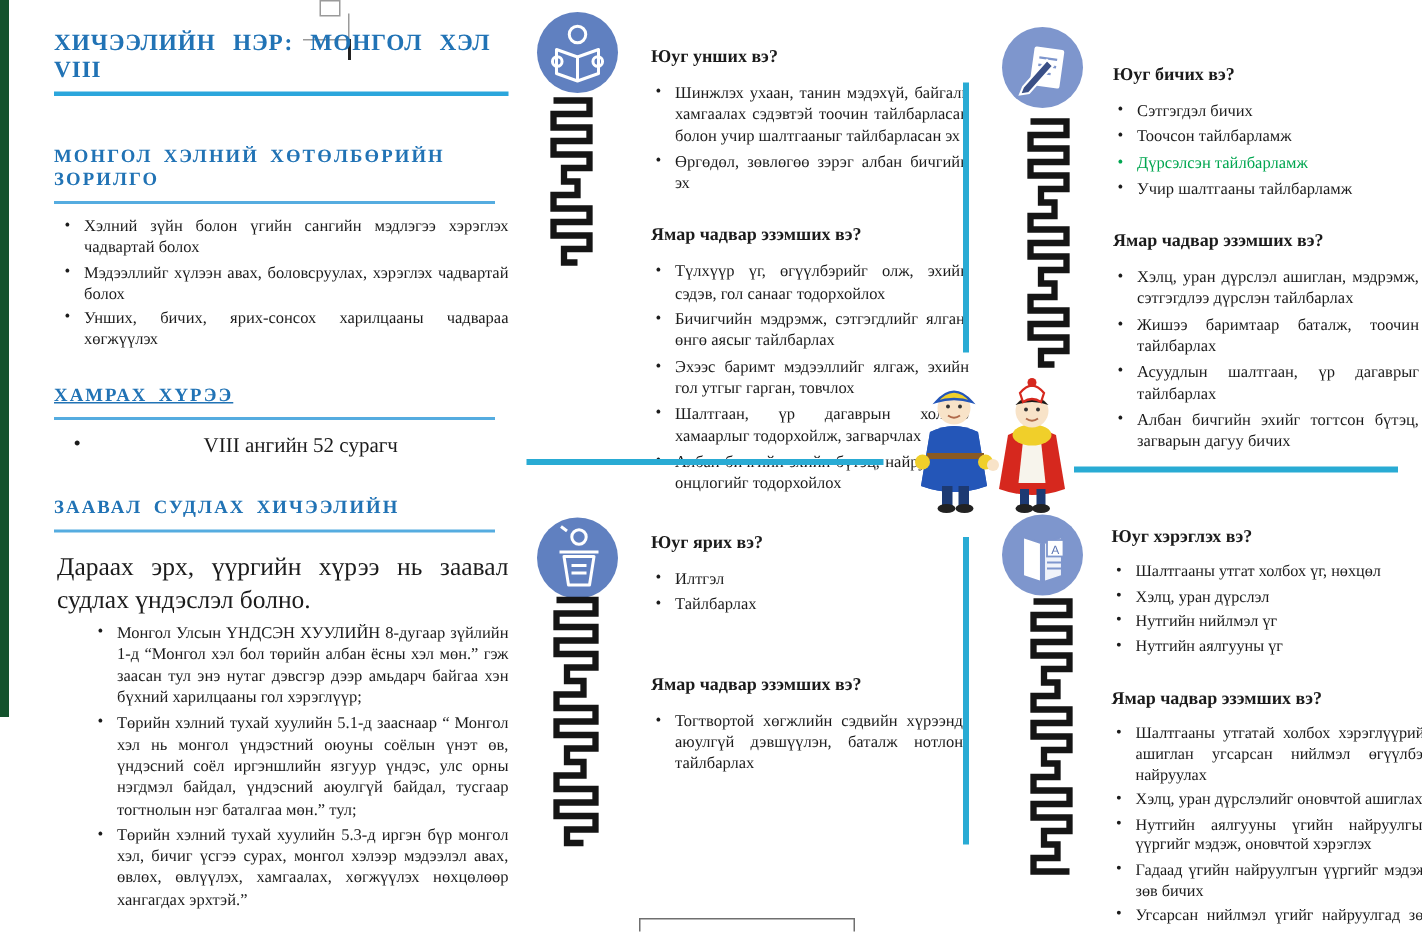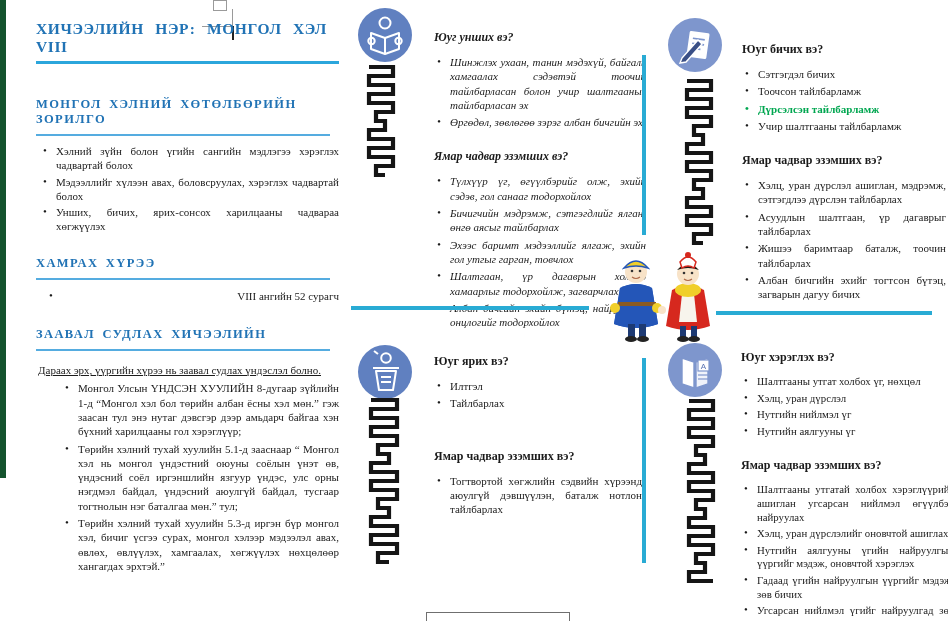--- a/index.html
+++ b/index.html
@@ -8,66 +8,66 @@
   .page{position:relative;width:948px;height:478px;background:#fff;border-left:6px solid #14532d;padding-left:36px;}
 
   
   .left-col{position:absolute;left:30px;top:20px;width:303px;}
   h1.title{font-size:15.5px;font-weight:bold;color:#2173b5;margin:0;
            letter-spacing:.6px;word-spacing:7px;display:inline-block;
            border-bottom:3px solid #2BA6DC;padding-bottom:5px;}
   h2.sec{font-size:12.5px;font-weight:bold;color:#2173b5;letter-spacing:1.4px;word-spacing:3px;
          border-bottom:2px solid #55ACE0;padding-bottom:7px;margin:0 0 8px 0;width:97%;}
   .goal h2{margin-top:33px;}
-  .scope h2{margin-top:22px;}
+  .scope h2{margin-top:22px;text-decoration:underline;}
   .req h2{margin-top:24px;}
   ul{list-style:none;margin:0;padding:0;}
   li{font-size:11px;line-height:1.3;text-align:justify;position:relative;
      padding-left:16px;margin-bottom:2px;}
   li::before{content:"•";position:absolute;left:3px;top:-1px;}
   .left-col .goal li{margin-left:4px;}
-  .scope li{font-size:11px;margin:9px 0 0 10px;text-align:right;}
-  .req p{font-size:11px;margin:12px 0 4px 2px;text-align:justify;line-height:1.3;text-decoration:underline;}
+  .scope li{font-size:14px;margin:9px 0 0 10px;text-align:center;}
+  .req p{font-size:17px;margin:12px 0 4px 2px;text-align:justify;line-height:1.3;}
   .req li{margin-left:26px;margin-bottom:3px;}
 
   
   .cropmark{position:absolute;left:196px;top:0;width:40px;height:42px;}
   .cm-box{position:absolute;left:11px;top:0;width:12px;height:9px;border:1px solid #9a9a9a;}
   .cm-v{position:absolute;left:30px;top:9px;width:1px;height:17px;background:#9a9a9a;}
   .cm-h{position:absolute;left:0;top:26px;width:31px;height:1px;background:#9a9a9a;}
   .cm-tick{position:absolute;left:30px;top:26px;width:2px;height:14px;background:#222;}
 
   
   .quad{position:absolute;}
   #q-read {left:352px;top:8px;  width:288px;}
   #q-write{left:660px;top:16px; width:288px;}
   #q-speak{left:352px;top:342px;width:288px;}
   #q-use  {left:660px;top:340px;width:288px;}
   .icon-circle{position:absolute;width:54px;height:54px;border-radius:50%;}
   .c1{background:#6080c0;}
   .c2{background:#7e96cd;}
   .ornament{position:absolute;}
   .q-content{position:absolute;}
-  #q-read  .q-content{left:76px;top:22px;width:212px;font-style:italic;}
+  #q-read  .q-content{left:76px;top:22px;width:212px;}
   #q-write .q-content{left:76px;top:26px;width:204px;}
   #q-speak .q-content{left:76px;top:12px;width:208px;}
   #q-use   .q-content{left:75px;top:10px;width:213px;}
   #q-write .icon-circle{left:2px;top:2px;}
   #q-speak .icon-circle{left:0;top:3px;}
   #q-use   .icon-circle{left:2px;top:3px;}
   #q-read  .ornament{left:8px; top:56px;}
   #q-write .ornament{left:18px;top:62px;}
   #q-speak .ornament{left:10px;top:55px;}
   #q-use   .ornament{left:20px;top:58px;}
   h3.qh{font-size:12px;font-weight:bold;margin:0 0 10px 0;}
   .q-content ul{margin-bottom:4px;}
   .q-content li{margin-bottom:3px;}
   h3.skills{margin-top:20px;}
   h3.skills.big-gap{margin-top:38px;}
-  li.green{color:#00A650;font-weight:bold;}
+  li.green{color:#00A650;font-weight:normal;}
   #q-use .q-content li{font-size:10.8px;line-height:1.26;}
 
   
   .tline{position:absolute;background:#29ABD4;}
   .v-top   {left:636px;top:55px; width:4px;height:180px;}
   .h-left  {left:345px;top:306px;width:238px;height:4px;}
   .h-right {left:710px;top:311px;width:216px;height:4px;}
   .v-bottom{left:636px;top:358px;width:4px;height:205px;}
 
   
@@ -170,22 +170,22 @@
       <h3 class="qh">Юуг бичих вэ?</h3>
       <ul>
         <li>Сэтгэгдэл бичих</li>
         <li>Тоочсон тайлбарламж</li>
         <li class="green">Дүрсэлсэн тайлбарламж</li>
         <li>Учир шалтгааны тайлбарламж</li>
       </ul>
       <h3 class="qh skills">Ямар чадвар эзэмших вэ?</h3>
       <ul>
         <li>Хэлц, уран дүрслэл ашиглан, мэдрэмж, сэтгэгдлээ дүрслэн тайлбарлах</li>
+        <li>Жишээ баримтаар баталж, тоочин тайлбарлах</li>
         <li>Асуудлын шалтгаан, үр дагаврыг тайлбарлах</li>
-        <li>Жишээ баримтаар баталж, тоочин тайлбарлах</li>
         <li>Албан бичгийн эхийг тогтсон бүтэц, загварын дагуу бичих</li>
       </ul>
     </div>
   </div>
 
   <div class="quad" id="q-speak">
     <div class="icon-circle c1">
       <svg width="54" height="54" viewBox="0 0 54 54">
         <g fill="none" stroke="#fff" stroke-width="2" stroke-linejoin="round">
           <circle cx="28" cy="13" r="4.8"></circle>

